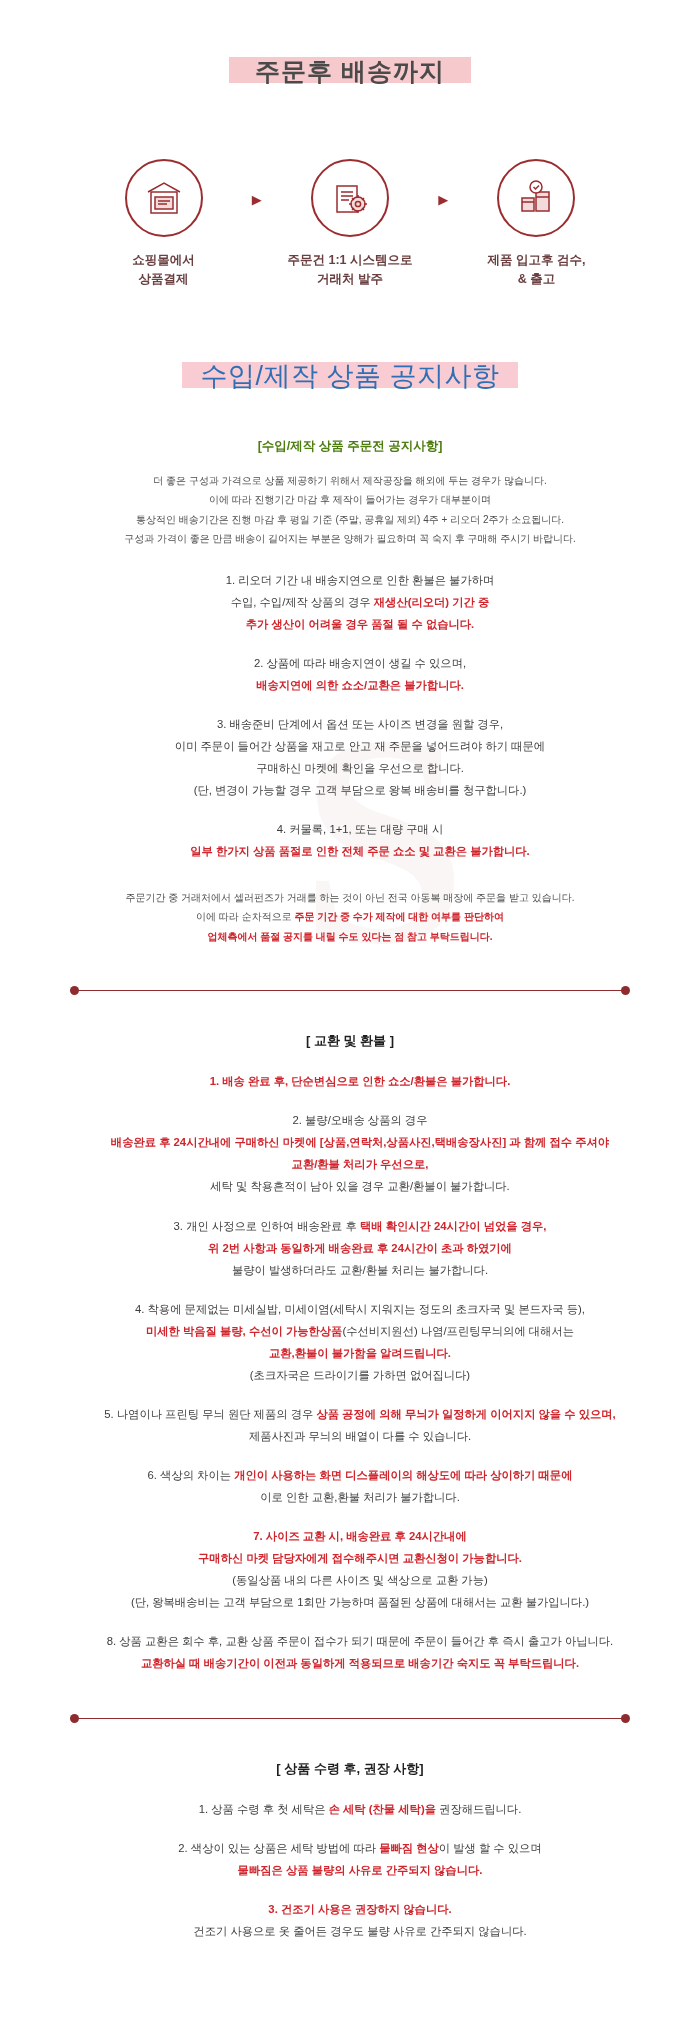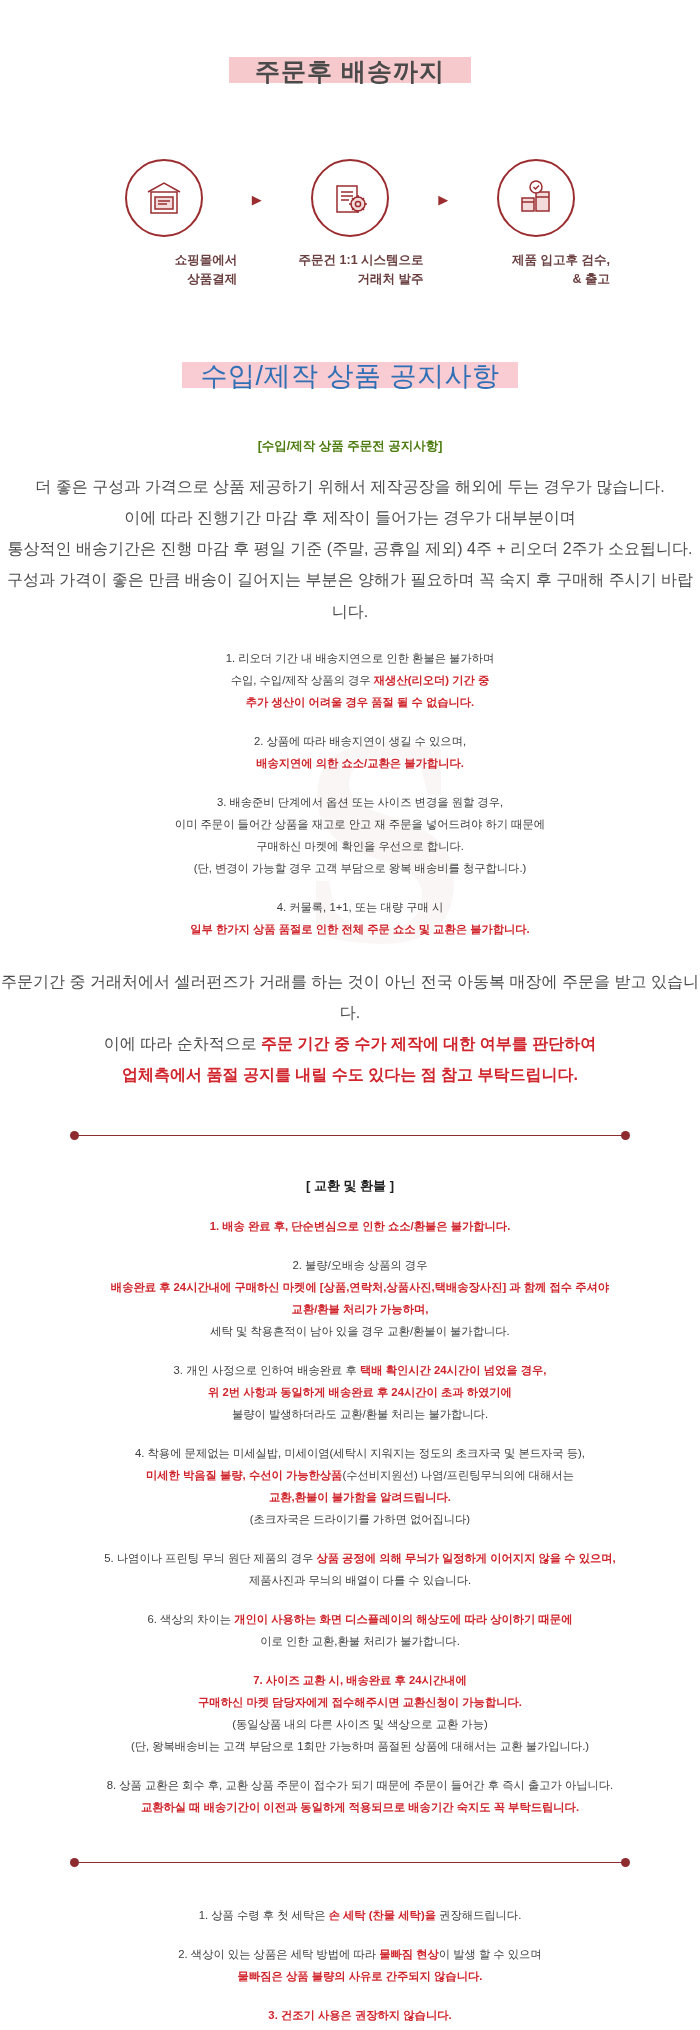--- a/index.html
+++ b/index.html
@@ -56,21 +56,21 @@
   .banner span.txt { position: relative; z-index: 3; }
 
   
   .steps {
     margin: 62px auto 0 auto;
     width: 520px;
     display: flex;
     align-items: flex-start;
     justify-content: center;
   }
-  .step { width: 150px; text-align: right; }
+  .step { width: 150px; text-align: center; }
   .circle {
     width: 78px; height: 78px;
     border: 2px solid #9b2d30;
     border-radius: 50%;
     margin: 0 auto 14px auto;
     display: flex; align-items: center; justify-content: center;
   }
   .circle svg { display: block; }
   .step-label {
     font-size: 12.5px;
@@ -110,21 +110,21 @@
   
   .block { text-align: center; margin-top: 36px; }
   .head {
     font-size: 12.5px;
     font-weight: bold;
     color: #4d7c0f;
     margin-bottom: 16px;
     letter-spacing: 0;
   }
   .para {
-    font-size: 16px;
+    font-size: 10px;
     line-height: 1.95;
     color: #4d4d4d;
     white-space: pre-line;
     margin: 0 0 20px 0;
   }
   .red { color: #d0252c; font-weight: bold; }
 
   
   .divider {
     position: relative;
@@ -269,21 +269,21 @@
       <span class="dot l"></span>
       <span class="line"></span>
       <span class="dot r"></span>
     </div>
 
     <div class="block" style="margin-top:0">
       <div class="sub-head">[ 교환 및 환불 ]</div>
       <div class="list-item"><b class="red">1. 배송 완료 후, 단순변심으로 인한 쇼소/환불은 불가합니다.</b></div>
       <div class="list-item">2. 불량/오배송 상품의 경우
 <b class="red">배송완료 후 24시간내에 구매하신 마켓에 [상품,연락처,상품사진,택배송장사진] 과 함께 접수 주셔야</b>
-<b class="red">교환/환불 처리가 가능하며,</b>
+<b class="red">교환/환불 처리가 우선으로,</b>
 세탁 및 착용흔적이 남아 있을 경우 교환/환불이 불가합니다.</div>
       <div class="list-item">3. 개인 사정으로 인하여 배송완료 후 <b class="red">택배 확인시간 24시간이 넘었을 경우,</b>
 <b class="red">위 2번 사항과 동일하게 배송완료 후 24시간이 초과 하였기에</b>
 불량이 발생하더라도 교환/환불 처리는 불가합니다.</div>
       <div class="list-item">4. 착용에 문제없는 미세실밥, 미세이염(세탁시 지워지는 정도의 초크자국 및 본드자국 등),
 <b class="red">미세한 박음질 불량, 수선이 가능한상품</b>(수선비지원선) 나염/프린팅무늬의에 대해서는
 <b class="red">교환,환불이 불가함을 알려드립니다.</b>
 (초크자국은 드라이기를 가하면 없어집니다)</div>
       <div class="list-item">5. 나염이나 프린팅 무늬 원단 제품의 경우 <b class="red">상품 공정에 의해 무늬가 일정하게 이어지지 않을 수 있으며,</b>
 제품사진과 무늬의 배열이 다를 수 있습니다.</div>
@@ -297,20 +297,21 @@
 <b class="red">교환하실 때 배송기간이 이전과 동일하게 적용되므로 배송기간 숙지도 꼭 부탁드립니다.</b></div>
     </div>
 
     <div class="divider">
       <span class="dot l"></span>
       <span class="line"></span>
       <span class="dot r"></span>
     </div>
 
     <div class="block" style="margin-top:0">
+      <div class="sub-head">[ 상품 수령 후, 권장 사항]</div>
       <div class="list-item">1. 상품 수령 후 첫 세탁은 <b class="red">손 세탁 (찬물 세탁)을</b> 권장해드립니다.</div>
       <div class="list-item">2. 색상이 있는 상품은 세탁 방법에 따라 <b class="red">물빠짐 현상</b>이 발생 할 수 있으며
 <b class="red">물빠짐은 상품 불량의 사유로 간주되지 않습니다.</b></div>
       <div class="list-item"><b class="red">3. 건조기 사용은 권장하지 않습니다.</b>
 건조기 사용으로 옷 줄어든 경우도 불량 사유로 간주되지 않습니다.</div>
 
     </div>
 
   </div>
 </div>

